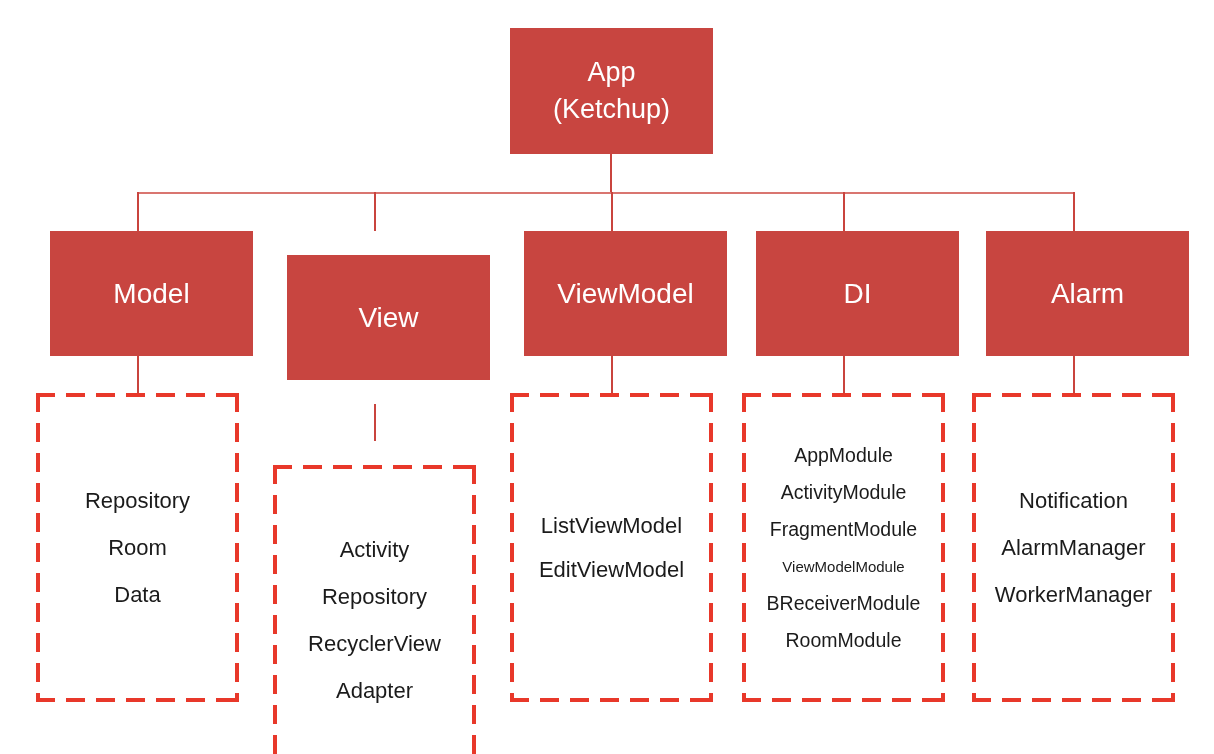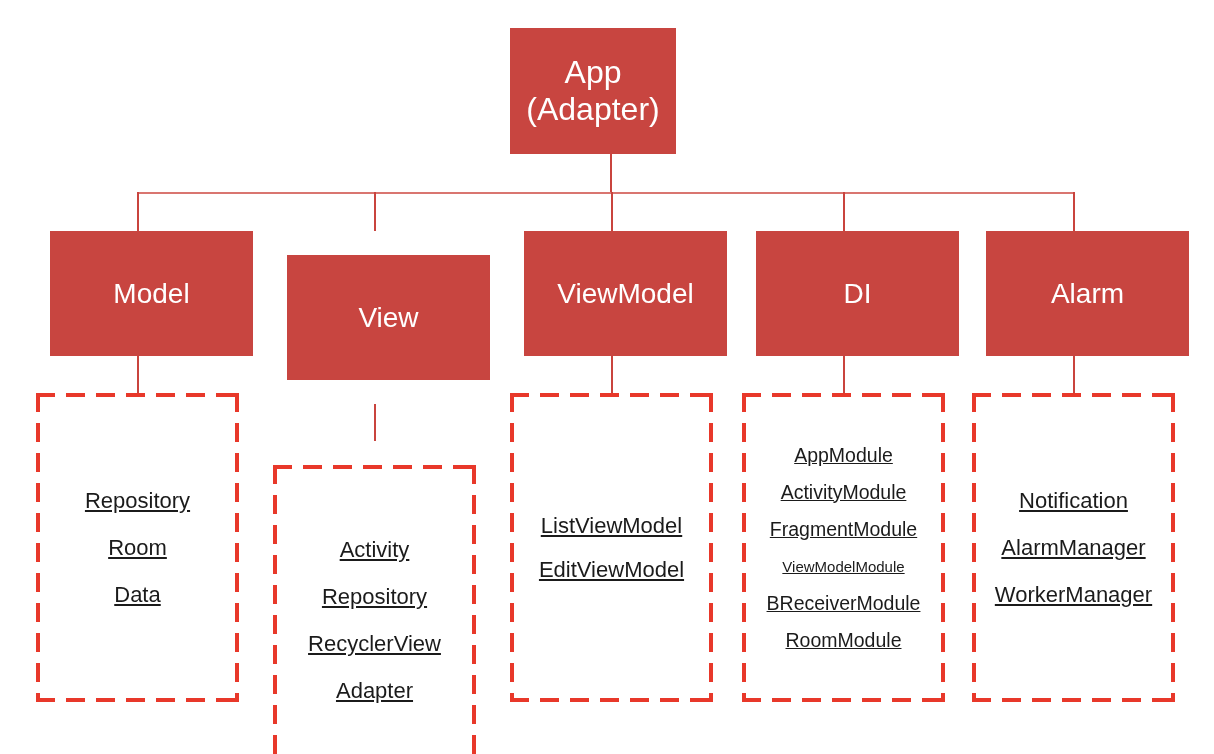--- a/index.html
+++ b/index.html
@@ -17,26 +17,26 @@
     position: relative;
     width: 1214px;
     height: 754px;
     background: var(--bg);
     font-family: "Liberation Sans", sans-serif;
     overflow: hidden;
   }
   .root-box {
     position: absolute;
     left: 510px; top: 28px;
-    width: 166px; height: 126px;
+    width: 203px; height: 126px;
     background: var(--box-fill);
     color: var(--box-text);
     display: flex; flex-direction: column;
     align-items: center; justify-content: center;
-    font-size: 32px;
+    font-size: 27px;
     line-height: 37px;
     text-align: center;
   }
   .stem {
     position: absolute;
     left: 610px; top: 154px;
     width: 2px; height: 39px;
     background: var(--connector);
   }
   .hline {
@@ -85,34 +85,33 @@
     background-repeat: no-repeat;
     background-size: 100% 4px, 100% 4px, 4px 100%, 4px 100%;
     background-position: top left, bottom left, top left, top right;
   }
   .item {
     color: var(--item-text);
     font-size: 22px;
     line-height: 47px;
     white-space: nowrap;
     text-align: center;
-    text-decoration: underline;
   }
   .col-2 .item { line-height: 44px; }
   .col-3 .item { font-size: 19.5px; line-height: 37px; }
   .col-3 .item:nth-child(4) { font-size: 15px; }
 </style>
 </head>
 <body>
 
 <div class="canvas">
 
   <div class="root-box">
     <div>App</div>
-    <div>(Adapter)</div>
+    <div>(Ketchup)</div>
   </div>
 
   <div class="stem"></div>
   <div class="hline"></div>
 
   <div id="columns">
     <div class="column col-0">
       <div class="drop-top"></div>
       <div class="node-box">
         <span class="node-label">Model</span>

